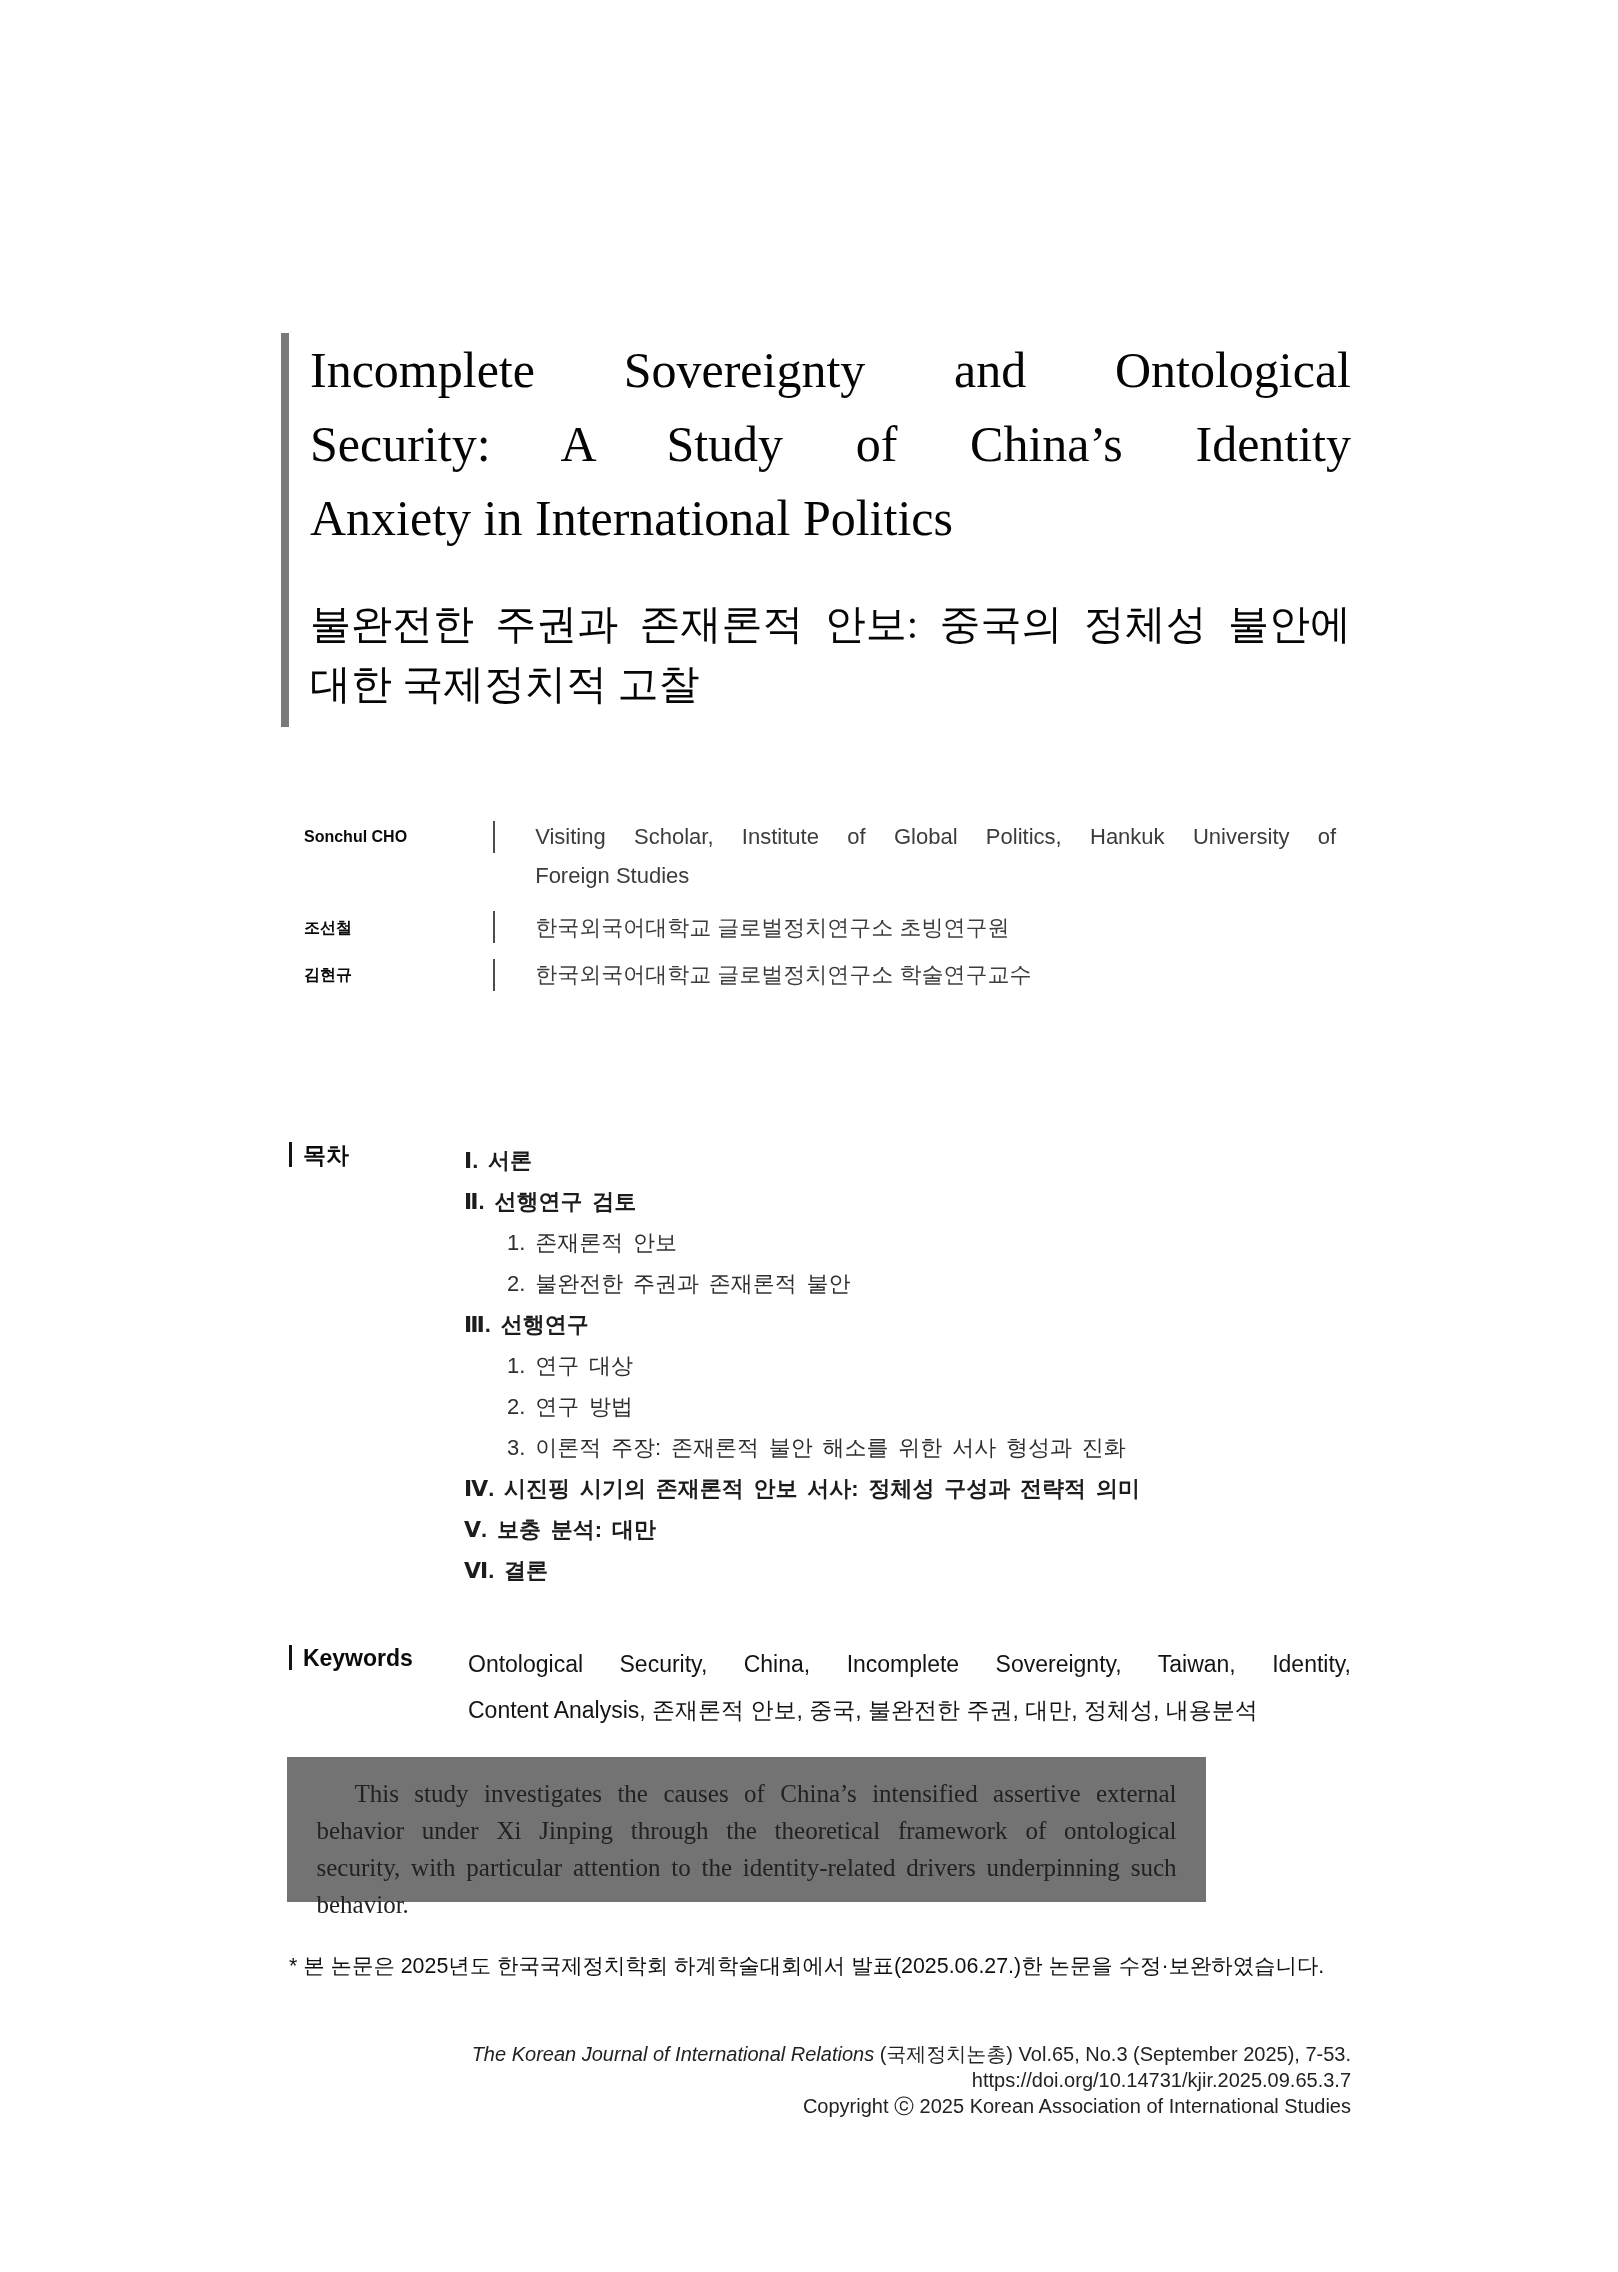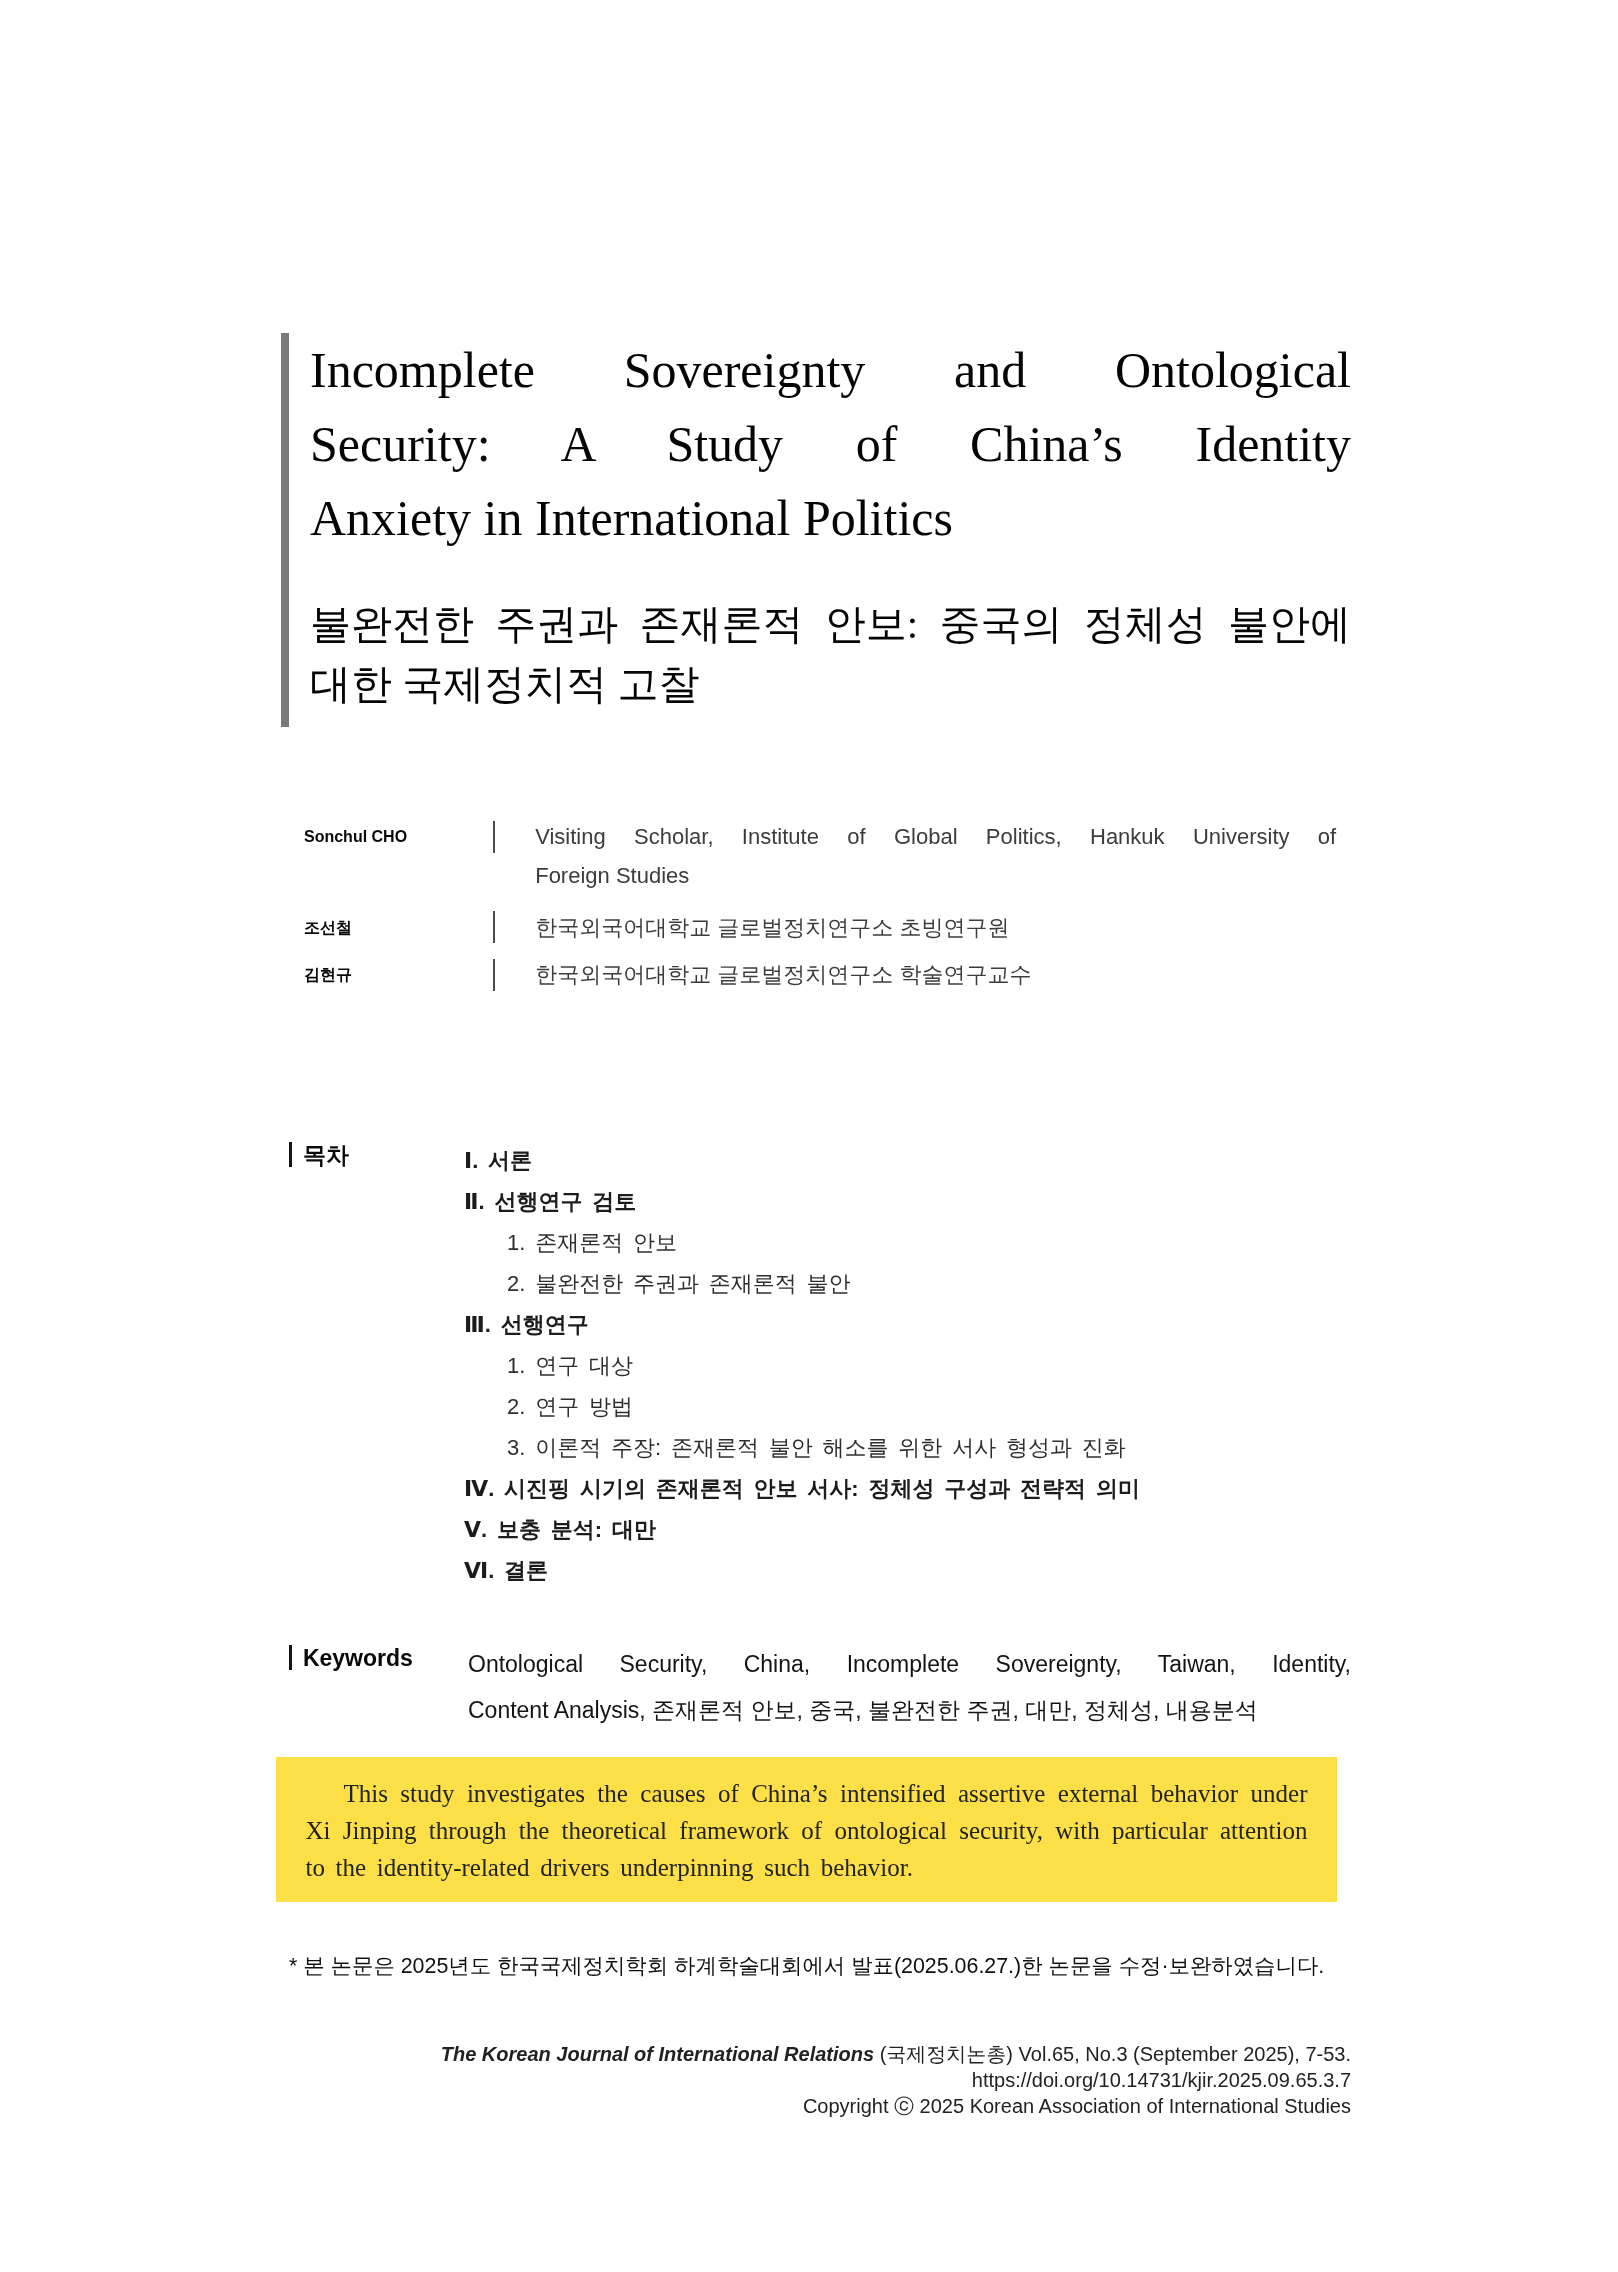--- a/index.html
+++ b/index.html
@@ -63,41 +63,41 @@
   .toc-items li.lvl1{font-weight:600;}
   .toc-items li.lvl2{font-weight:400;padding-left:43px;color:#2e2e2e;}
   
   .kw-label{top:1644px;}
   .kw-text{
     position:absolute;left:468px;top:1641px;width:883px;
     font-size:23px;line-height:46px;color:#141414;
   }
   
   .abstract-box{
-    position:absolute;left:276px;top:1757px;width:1061px;height:145px;
-    background:#fde047;box-sizing:border-box;
+    position:absolute;left:287px;top:1757px;width:919px;height:145px;
+    background:#737373;box-sizing:border-box;
     padding:18.4px 29.5px 0 29.5px;
   }
   .abstract-box p{
     margin:0;
     font-family:"Liberation Serif","DejaVu Serif",serif;
     font-size:25px;line-height:37px;color:#222222;
     text-align:justify;text-indent:38px;word-spacing:4.4px;
   }
   
   .footnote{
     position:absolute;left:289px;top:1952px;width:1065px;
     font-size:21.4px;line-height:29.5px;color:#101010;
   }
   
   .journal{
     position:absolute;left:289px;top:2041px;width:1062px;
     text-align:right;font-size:20px;line-height:26px;color:#222222;
   }
-  .journal .italic{font-style:italic;font-weight:bold;}
+  .journal .italic{font-style:italic;}
 </style>
 </head>
 <body>
 
 <div class="page">
 
   <div class="title-accent-bar"></div>
 
   <h1 class="title-en">
     <div class="stretch">Incomplete Sovereignty and Ontological</div>

